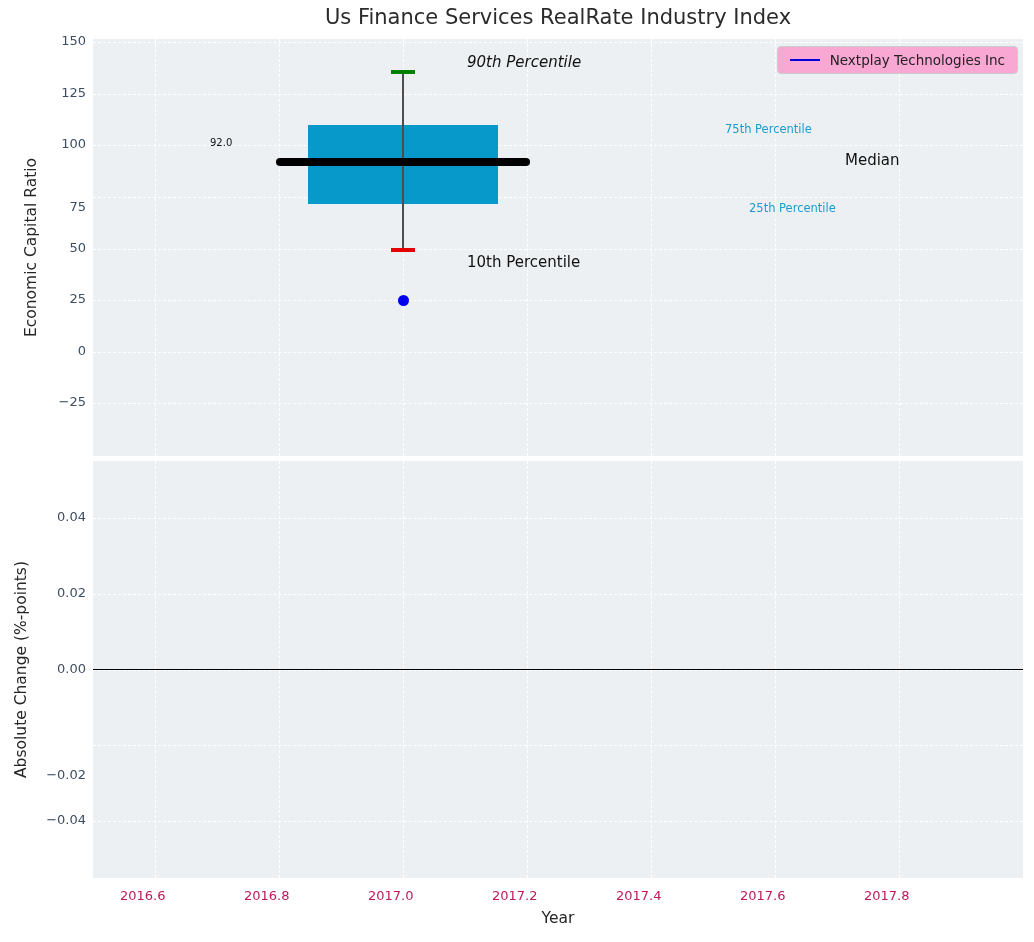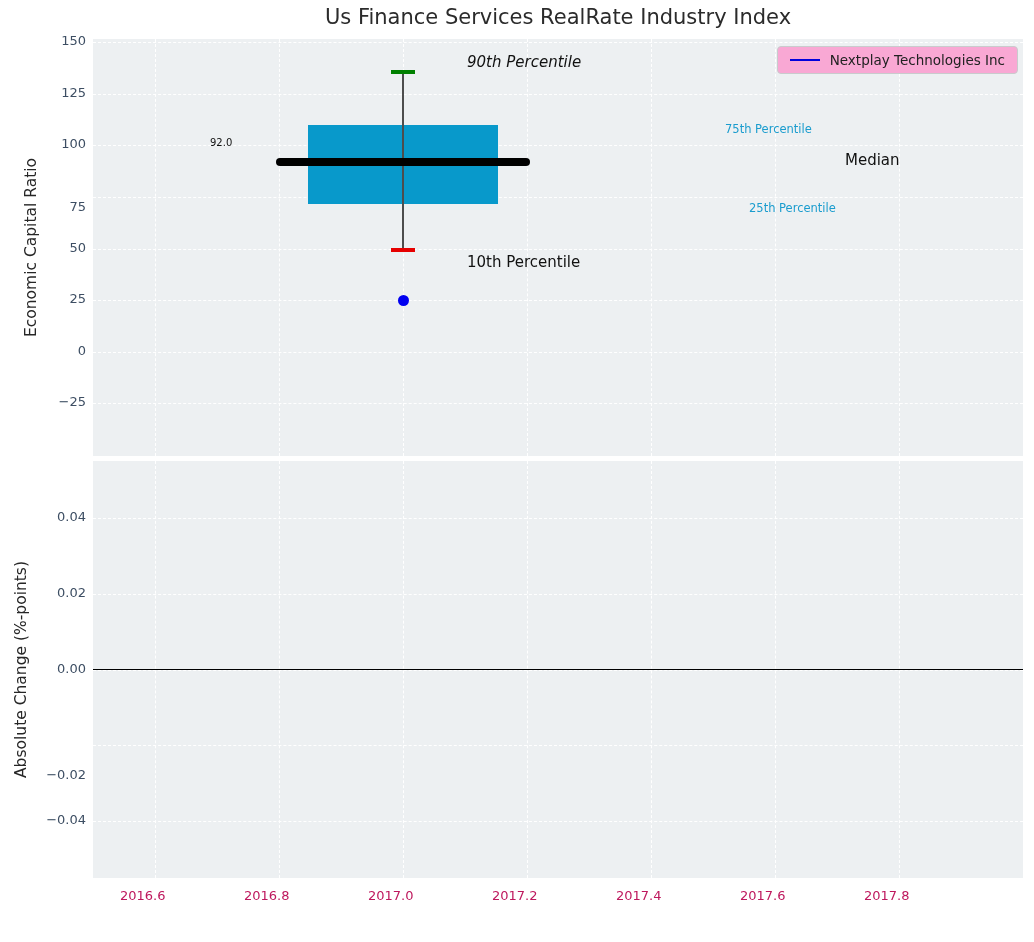--- a/index.html
+++ b/index.html
@@ -88,20 +88,21 @@
       <div class="vgrid" style="left: 806px;"></div>
       <div class="hgrid" style="top: 56.8636px;"></div>
       <div class="hgrid" style="top: 132.682px;"></div>
       <div class="hgrid" style="top: 208.5px;"></div>
       <div class="hgrid" style="top: 284.318px;"></div>
       <div class="hgrid" style="top: 360.136px;"></div>
     </div>
 
   <div class="ylabel ylabel-top">Economic Capital Ratio</div>
   <div class="ylabel ylabel-bottom">Absolute Change (%-points)</div>
+  <div class="xlabel">Year</div>
 
 <div class="ytick" style="top: 33.0965px;">150</div>
     <div class="ytick" style="top: 84.7054px;">125</div>
     <div class="ytick" style="top: 136.314px;">100</div>
     <div class="ytick" style="top: 187.923px; margin-top: 11px;">75</div>
     <div class="ytick" style="top: 239.532px;">50</div>
     <div class="ytick" style="top: 291.141px;">25</div>
     <div class="ytick" style="top: 342.75px;">0</div>
     <div class="ytick" style="top: 394.359px;">−25</div>
     <div class="ytick" style="top: 508.864px;">0.04</div>

